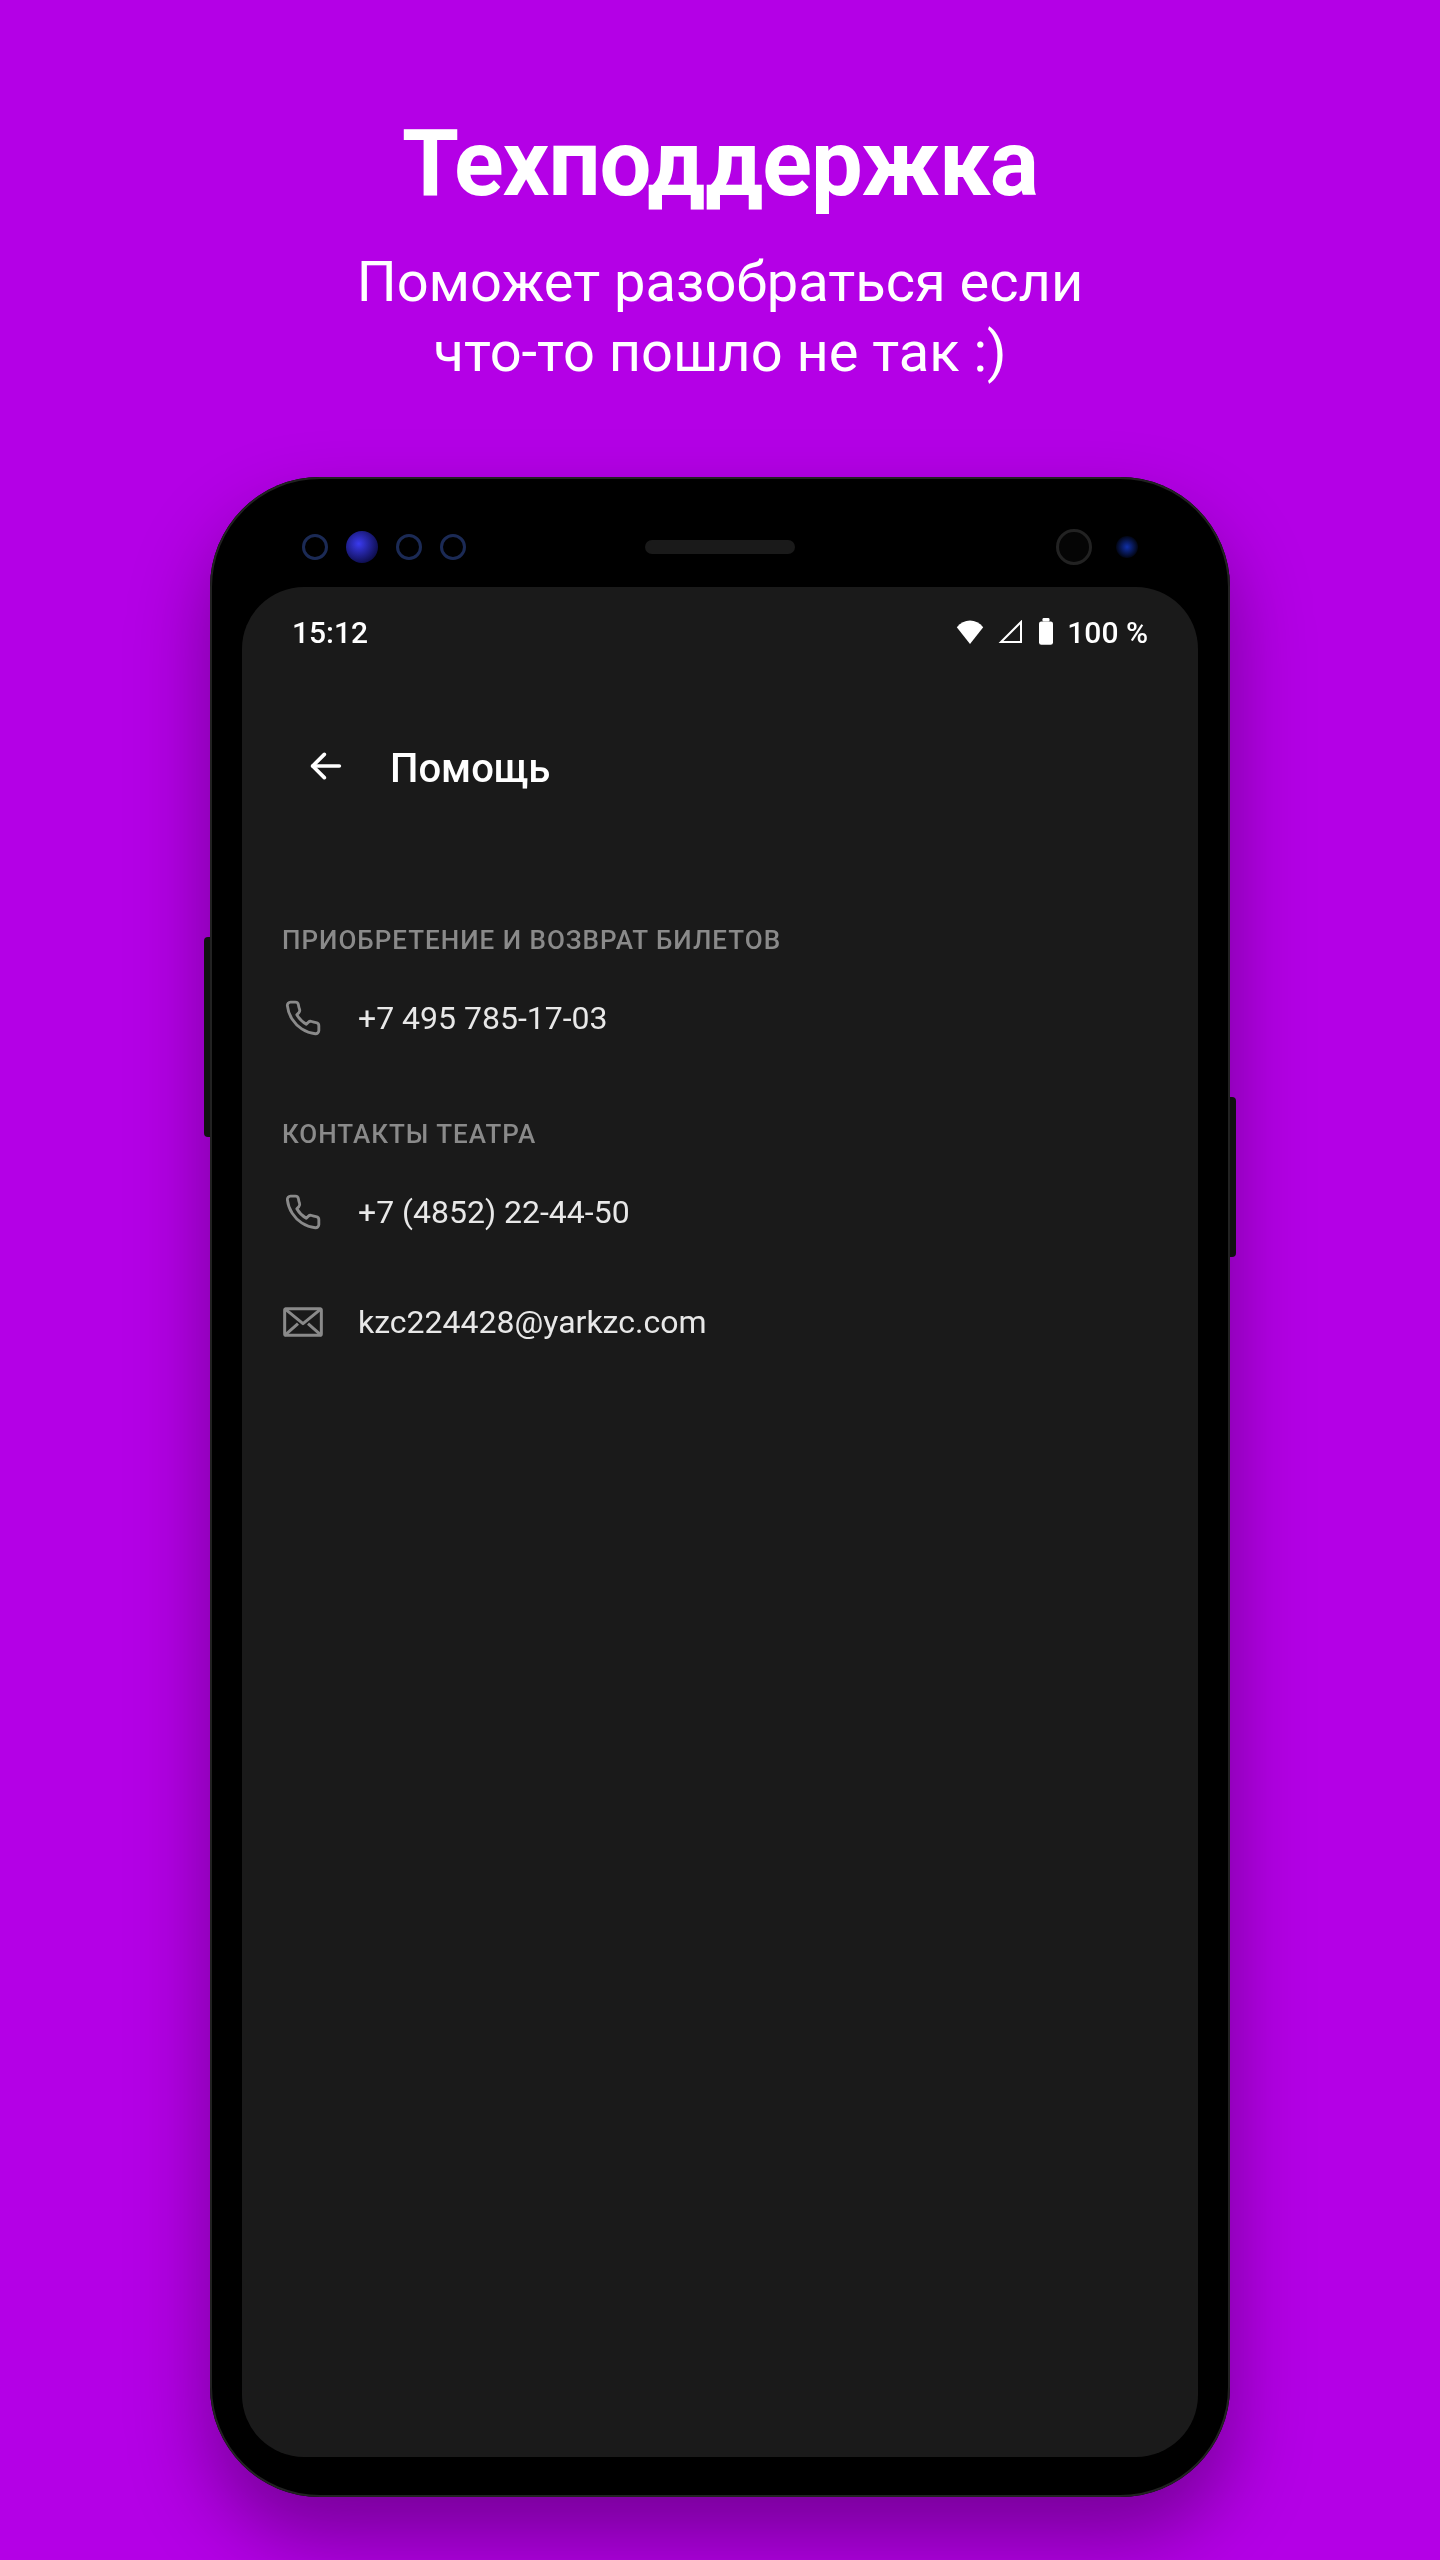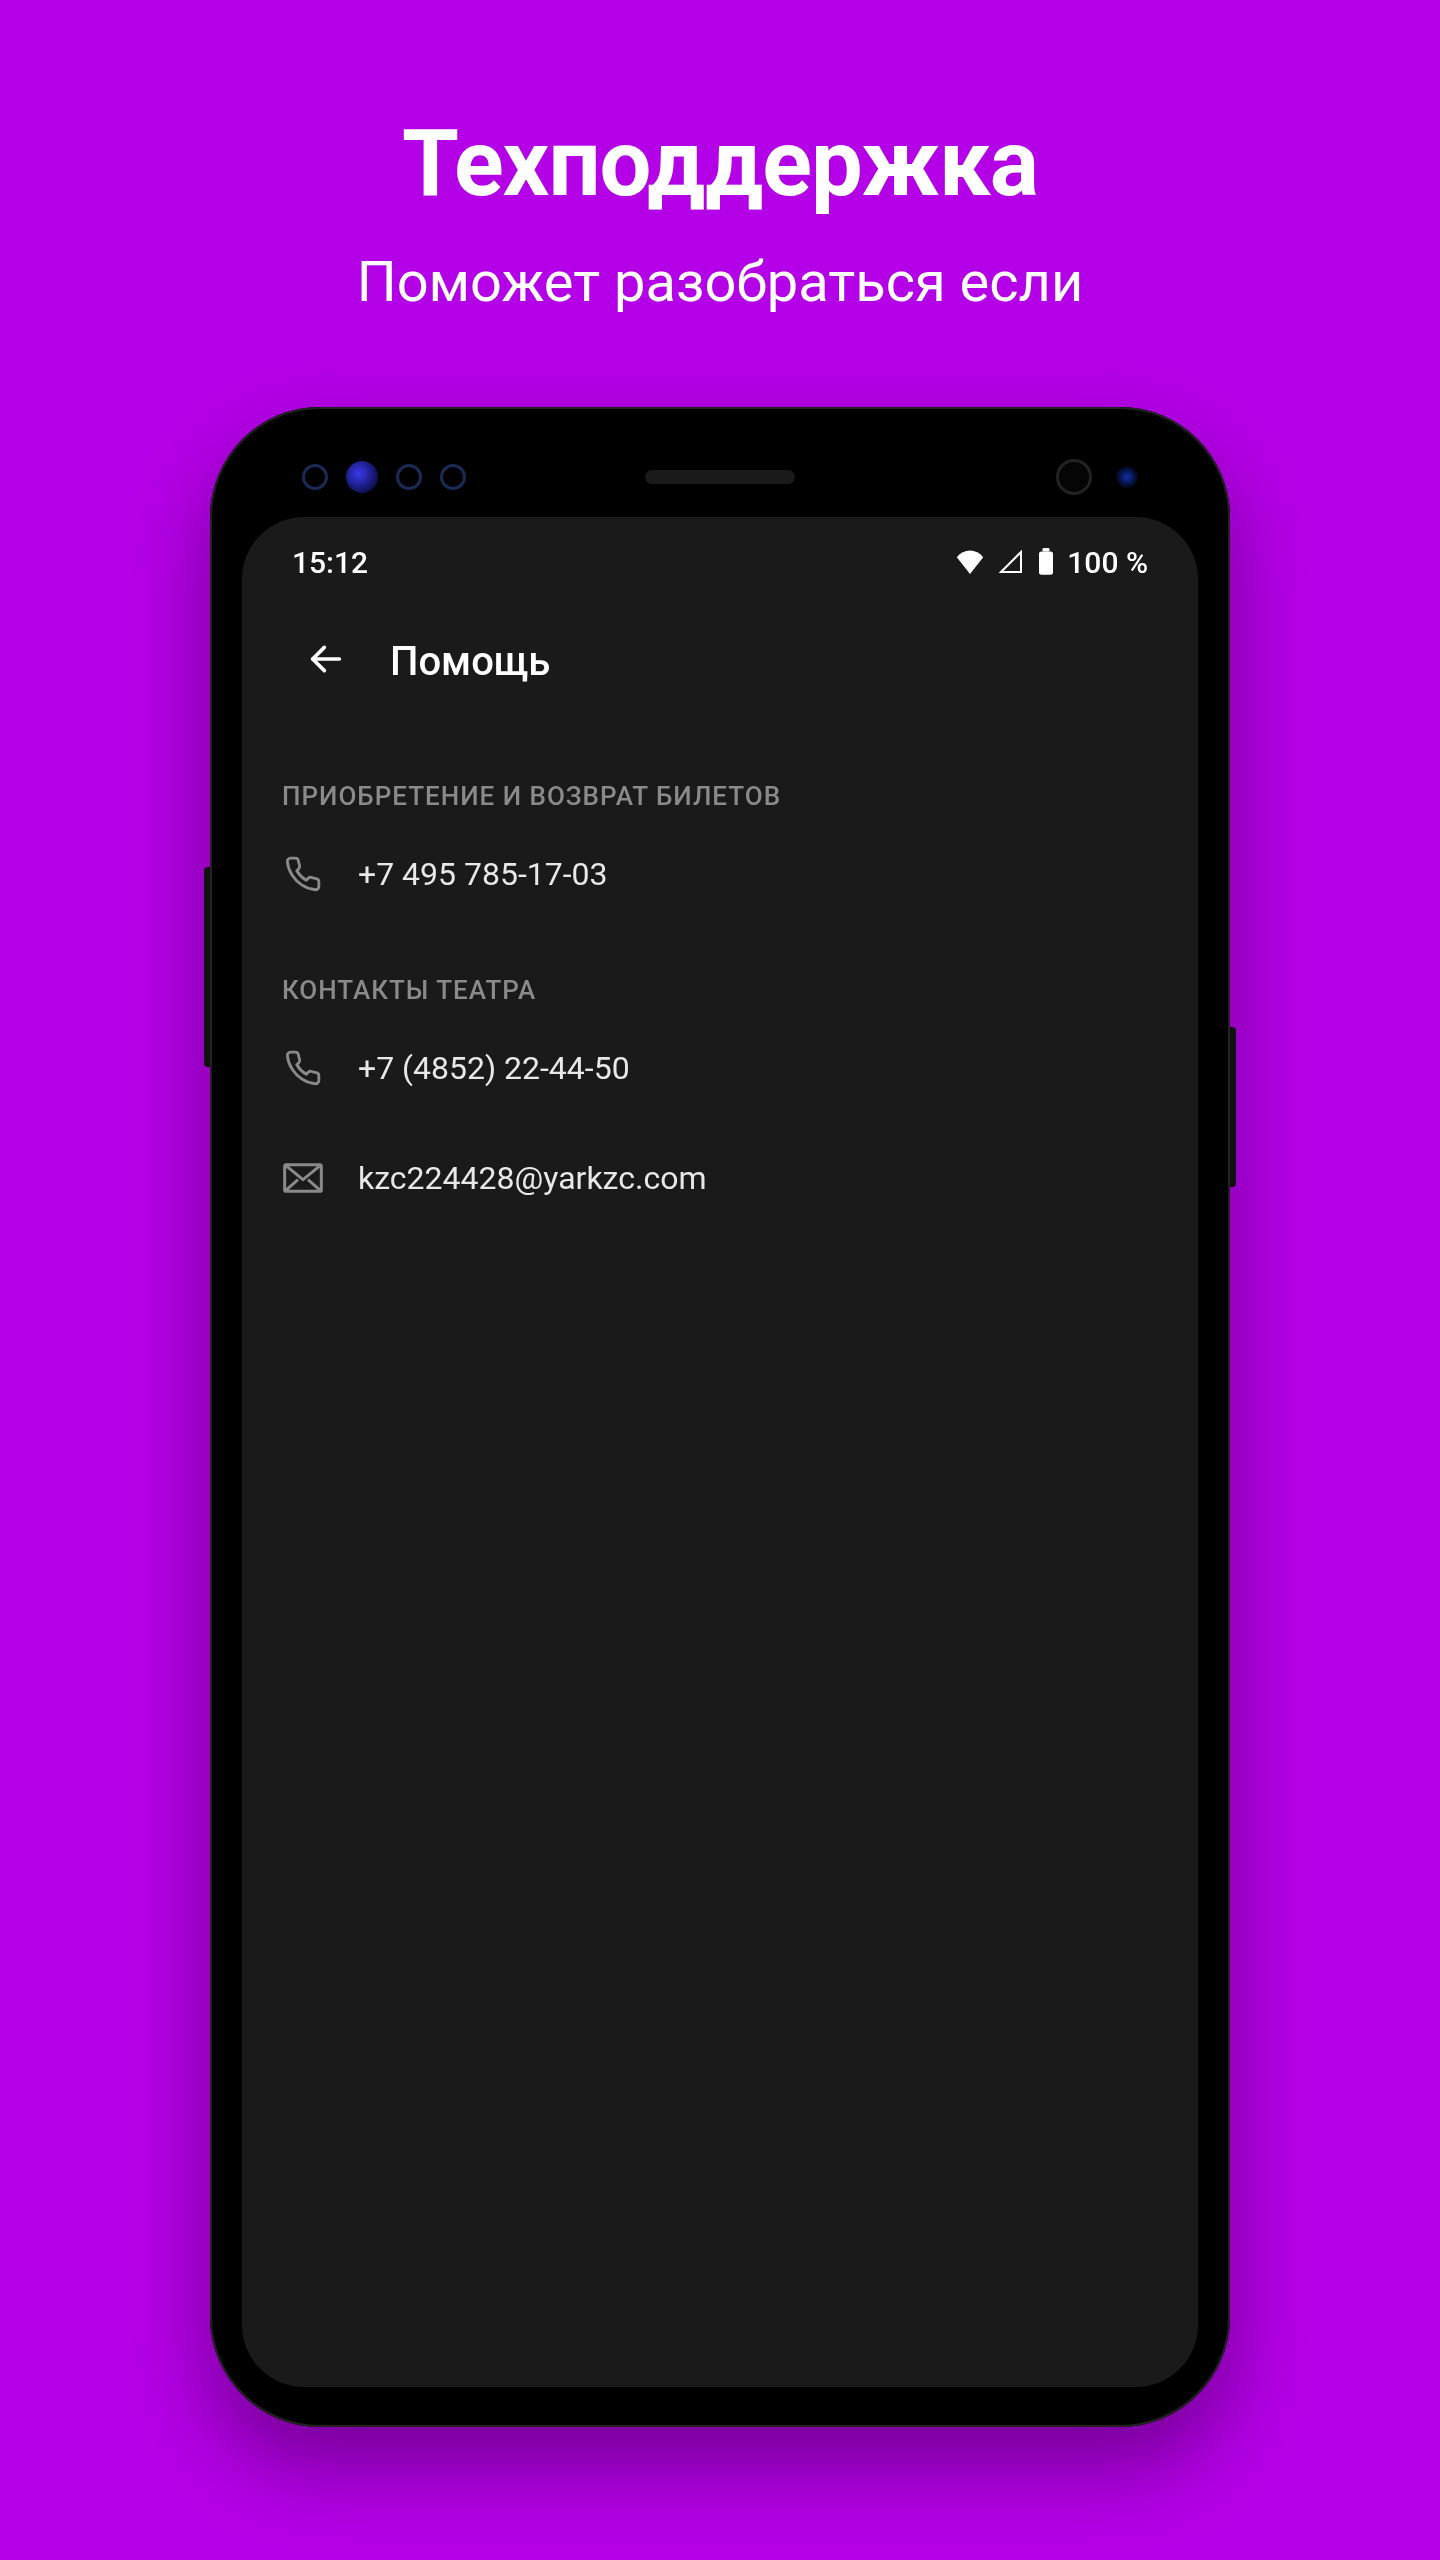--- a/index.html
+++ b/index.html
@@ -82,20 +82,21 @@
   .sensor-right-group { position: absolute; right: 60px; display: flex; gap: 24px; align-items: center;}
   .screen {
     background: #1a1a1a;
     border-radius: 62px;
     width: 100%;
     height: calc(100% - 80px);
     overflow: hidden;
     display: flex;
     flex-direction: column;
     color: #ffffff;
+    gap: 37px;
   }
   .status-bar {
     height: 90px;
     display: flex;
     align-items: center;
     justify-content: space-between;
     padding: 0 50px;
     font-size: 30px;
     font-weight: 500;
   }
@@ -135,20 +136,21 @@
   .row-text { font-size: 32px; color: #e8e8e8; }
   .back-btn { width: 48px; height: 48px; display:flex; align-items:center; justify-content:center; cursor:pointer; }
 </style>
 </head>
 <body>
 
 <div class="promo">
   <div class="promo-title">Техподдержка</div>
   <div class="promo-sub">
     <span>Поможет разобраться если</span><br>
+    <span>что-то пошло не так :)</span>
   </div>
 </div>
 
 <div class="phone">
   <div class="sensor-bar">
     <div class="sensor-left-group">
       <div class="sensor-dot"></div>
       <div class="sensor-dot filled"></div>
       <div class="sensor-dot"></div>
       <div class="sensor-dot"></div>

